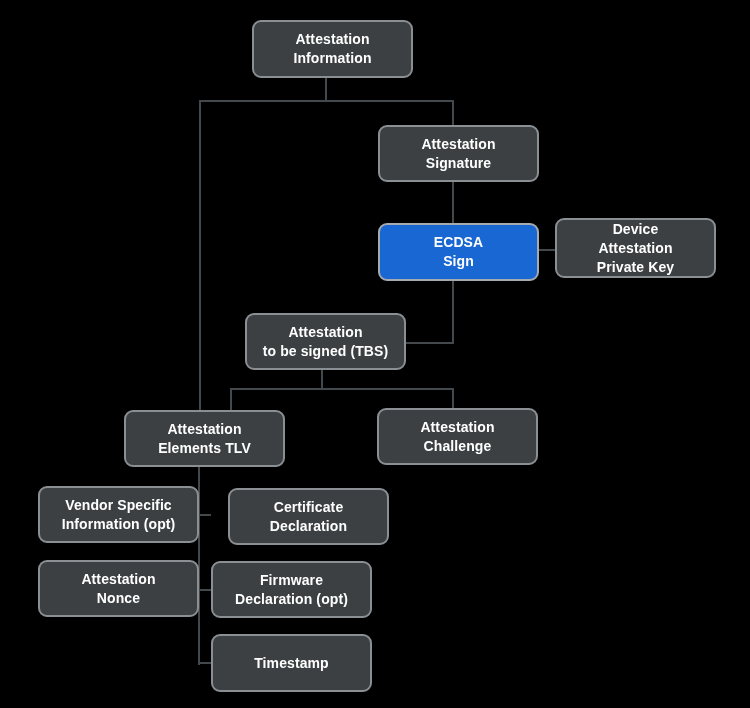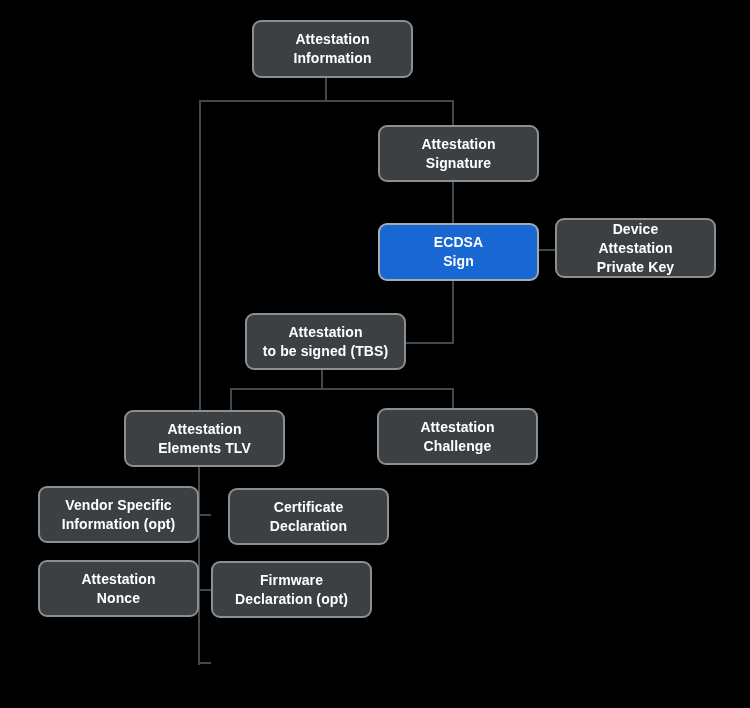--- a/index.html
+++ b/index.html
@@ -134,14 +134,17 @@
 Declaration</span>
   </div>
   <div class="node n10">
     <span class="label">Attestation
 Nonce</span>
   </div>
   <div class="node n11">
     <span class="label">Firmware
 Declaration (opt)</span>
   </div>
+  <div class="node n12">
+    <span class="label">Timestamp</span>
+  </div>
 
 </div>
 
 </body></html>

